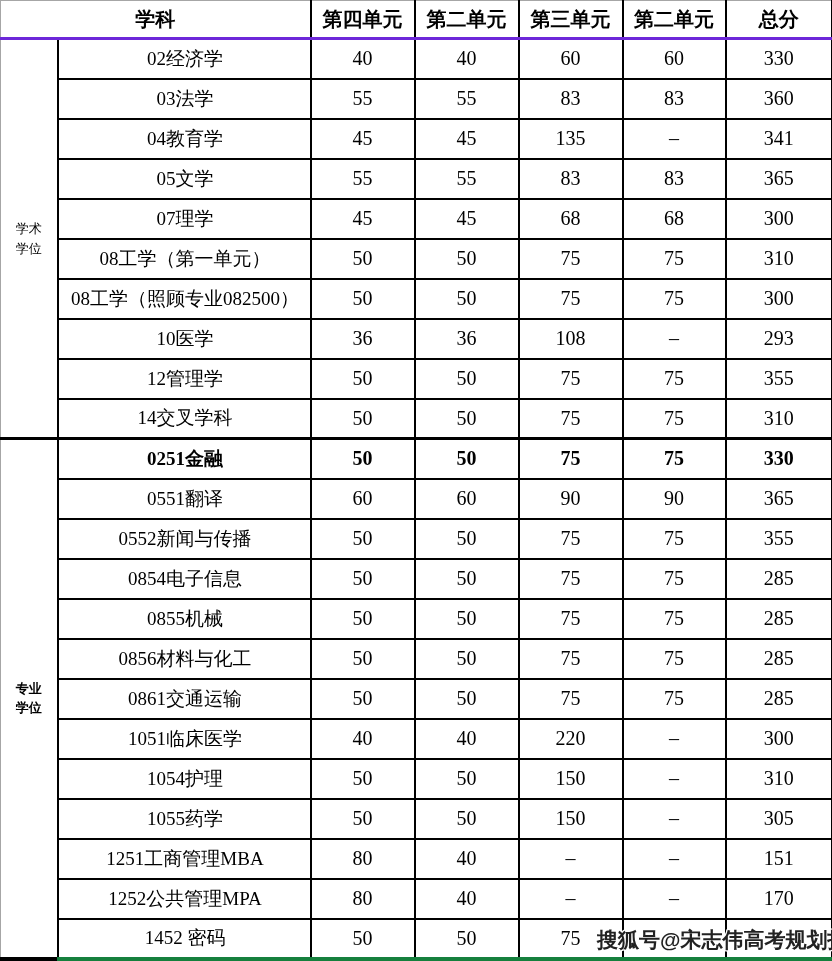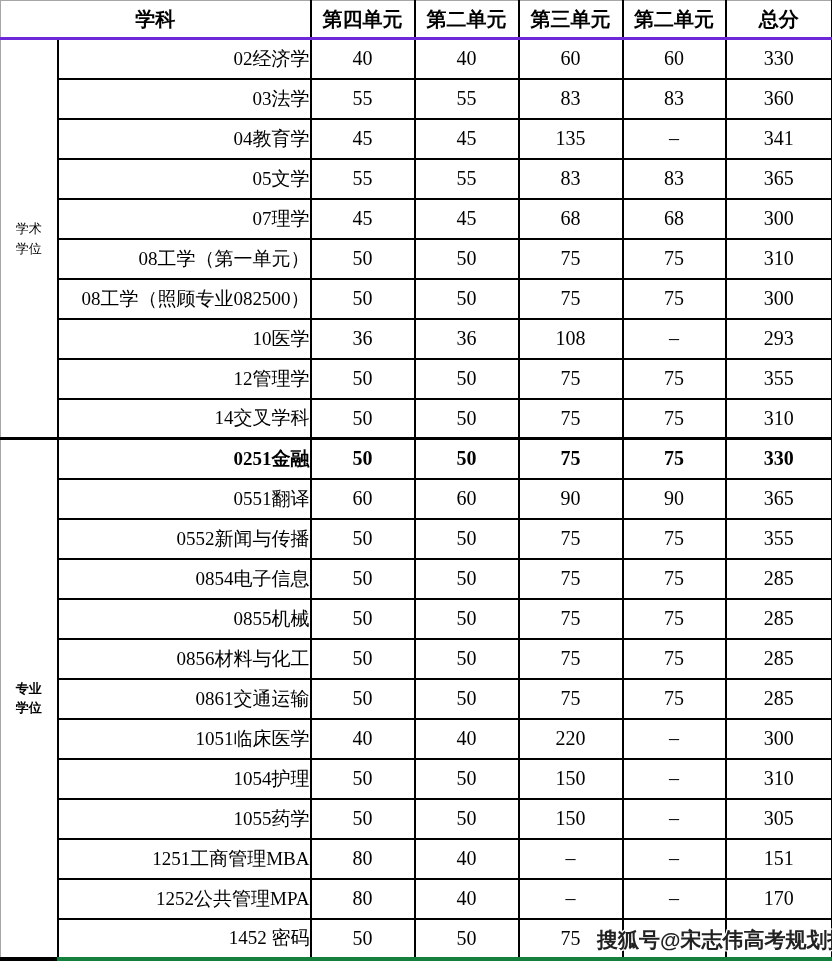--- a/index.html
+++ b/index.html
@@ -51,21 +51,21 @@
   th.subject-h { border-left: 1px solid #a6a6a6; }
   th:last-child, td:last-child { border-right: 3px solid #000000; }
 
   td.cat-cell {
     text-align: center;
     font-size: 13px;
     line-height: 1.5;
     border-left: 1px solid #a6a6a6;
   }
   td.subject-cell {
-    text-align: right;
+    text-align: center;
     padding-left: 2px;
     font-size: 19px;
     white-space: nowrap;
   }
   td.num-cell {
     text-align: center;
     font-size: 20px;
   }
   tr.section-start td { border-top: 3px solid #000000; font-weight: bold; }
   tbody tr:last-child td { border-bottom: 4px solid #15803d; }

